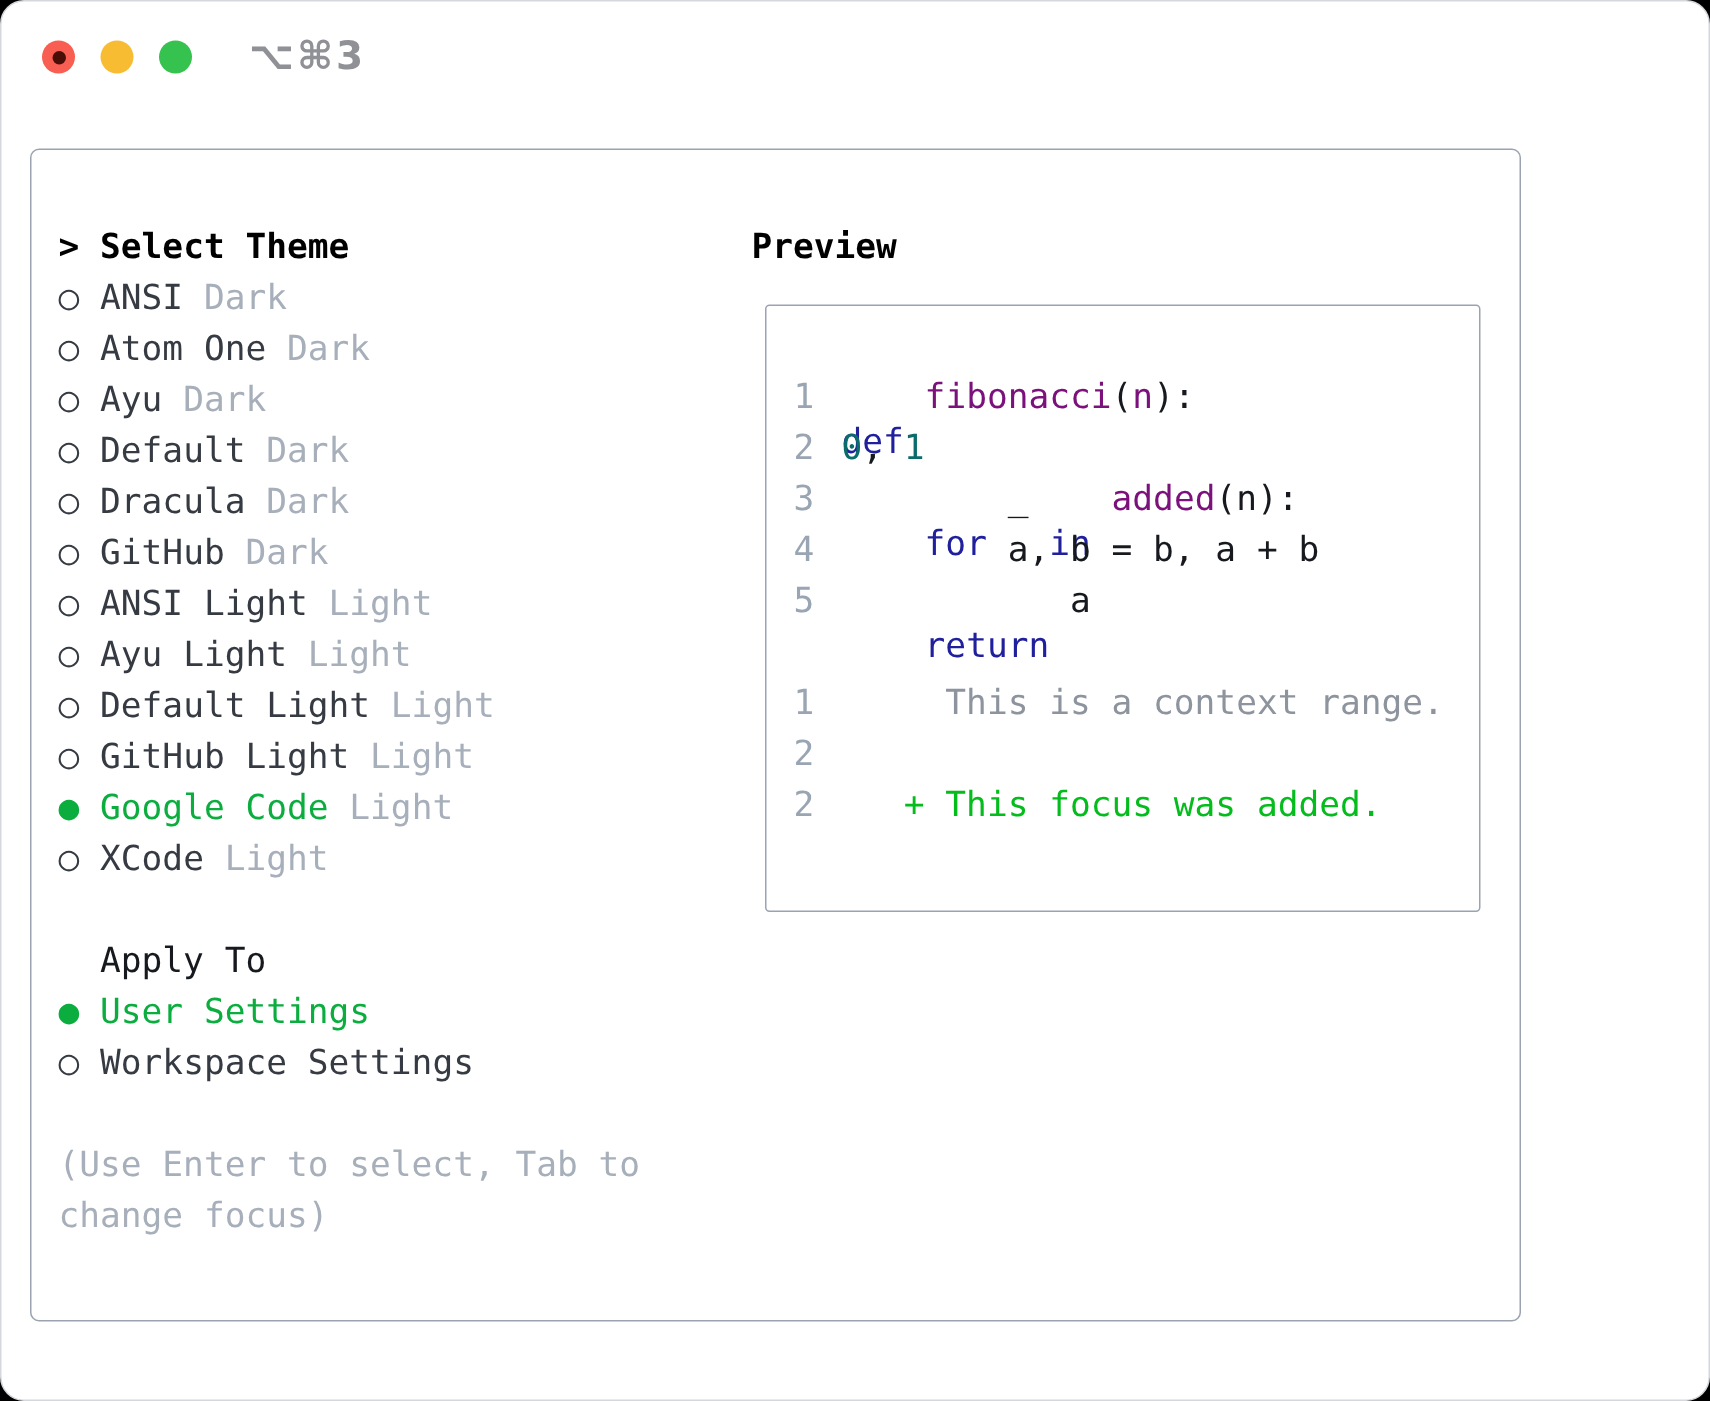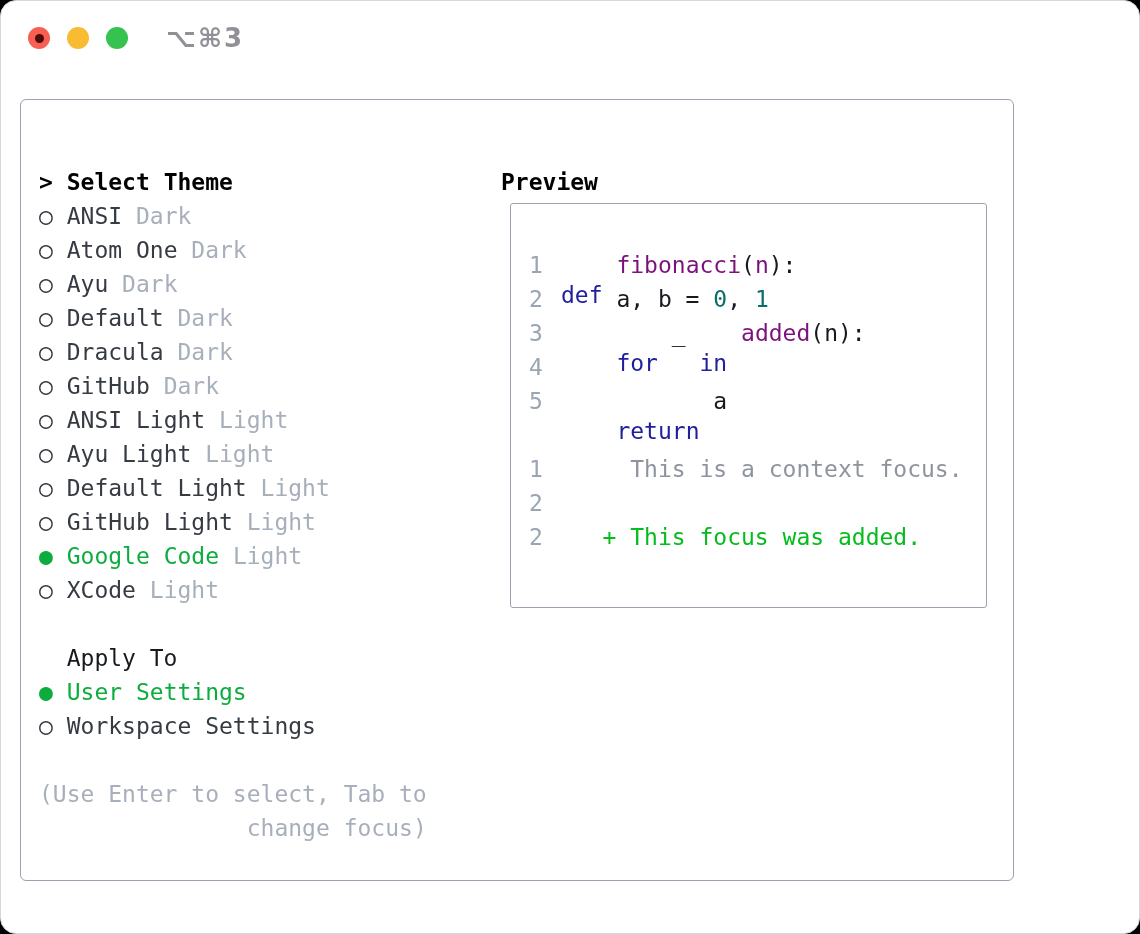--- a/index.html
+++ b/index.html
@@ -26,37 +26,37 @@
     font-family:"DejaVu Sans","Liberation Sans",sans-serif;
     font-weight:bold;font-size:26px;letter-spacing:2px;color:var(--title_text);
   }
   
   .panel{
     position:absolute;left:19px;top:98px;width:994px;height:782px;
     border:1.5px solid var(--border);border-radius:6px;box-sizing:border-box;
   }
   
   .left-col{
-    position:absolute;left:38px;top:164px;
+    position:absolute;left:38px;top:147px;
     font-size:23px;line-height:34px;white-space:pre;
   }
   .row{height:34px;}
   .spacer{height:34px;}
   .hdr{font-weight:bold;color:var(--header_text);}
   .mark{color:var(--item_text);}
   .mark.sel{color:var(--selected_green);}
   .nm{color:var(--item_text);}
   .nm.sel{color:var(--selected_green);}
   .sfx{color:var(--variant_text);}
   .apl{color:var(--code_plain);}
-  .hint{color:var(--hint_text);text-align:right;}
+  .hint{color:var(--hint_text);}
   
   .preview-label{
     position:absolute;left:500px;top:147px;line-height:34px;
-    font-size:23px;font-weight:bold;color:var(--header_text);margin-top:17px;
+    font-size:23px;font-weight:bold;color:var(--header_text);
   }
   .preview-box{
     position:absolute;left:509px;top:202px;width:477px;height:405px;
     border:1.5px solid var(--border);border-radius:3px;box-sizing:border-box;
   }
   .code{position:absolute;left:18px;top:44px;font-size:23px;line-height:34px;}
   .pline{display:flex;height:34px;white-space:pre;}
   .lineno{flex:0 0 32px;width:32px;color:var(--line_number);}
   .tk-kw{color:var(--code_keyword);margin-top:30px;}
   .tk-fn{color:var(--code_function);}
@@ -82,24 +82,24 @@
 
   <div class="panel"></div>
 
   <div class="left-col" id="left-col"><div class="row hdr"><span>&gt; </span><span>Select Theme</span></div><div class="row"><span class="mark">○ </span><span class="nm">ANSI</span><span class="sfx"> Dark</span></div><div class="row"><span class="mark">○ </span><span class="nm">Atom One</span><span class="sfx"> Dark</span></div><div class="row"><span class="mark">○ </span><span class="nm">Ayu</span><span class="sfx"> Dark</span></div><div class="row"><span class="mark">○ </span><span class="nm">Default</span><span class="sfx"> Dark</span></div><div class="row"><span class="mark">○ </span><span class="nm">Dracula</span><span class="sfx"> Dark</span></div><div class="row"><span class="mark">○ </span><span class="nm">GitHub</span><span class="sfx"> Dark</span></div><div class="row"><span class="mark">○ </span><span class="nm">ANSI Light</span><span class="sfx"> Light</span></div><div class="row"><span class="mark">○ </span><span class="nm">Ayu Light</span><span class="sfx"> Light</span></div><div class="row"><span class="mark">○ </span><span class="nm">Default Light</span><span class="sfx"> Light</span></div><div class="row"><span class="mark">○ </span><span class="nm">GitHub Light</span><span class="sfx"> Light</span></div><div class="row"><span class="mark sel">● </span><span class="nm sel">Google Code</span><span class="sfx"> Light</span></div><div class="row"><span class="mark">○ </span><span class="nm">XCode</span><span class="sfx"> Light</span></div><div class="spacer"></div><div class="row apl"><span>  Apply To</span></div><div class="row"><span class="mark sel">● </span><span class="nm sel">User Settings</span></div><div class="row"><span class="mark">○ </span><span class="nm">Workspace Settings</span></div><div class="spacer"></div><div class="row hint">(Use Enter to select, Tab to</div><div class="row hint">change focus)</div></div>
 
   <div class="preview-label">Preview</div>
 
   <div class="preview-box">
     <div class="code" id="preview-lines">
         <div class="pline"><span class="lineno">1</span><span class="tk-kw">def</span><span class="tk-pl"> </span><span class="tk-fn">fibonacci</span><span class="tk-pl">(</span><span class="tk-fn">n</span><span class="tk-pl">):</span></div>
-        <div class="pline"><span class="lineno">2</span><span class="tk-pl">    a, b = </span><span class="tk-lit">0</span><span class="tk-pl">, </span><span class="tk-lit">1</span></div>
+        <div class="pline"><span class="lineno">2</span><span class="tk-lit">0</span><span class="tk-pl">, </span><span class="tk-lit">1</span></div>
         <div class="pline"><span class="lineno">3</span><span class="tk-pl">    </span><span class="tk-kw">for</span><span class="tk-pl"> _ </span><span class="tk-kw">in</span><span class="tk-pl"> </span><span class="tk-fn">added</span><span class="tk-pl">(n):</span></div>
-        <div class="pline"><span class="lineno">4</span></div>
+        <div class="pline"><span class="lineno">4</span><span class="tk-pl">        a, b = b, a + b</span></div>
         <div class="pline"><span class="lineno">5</span><span class="tk-pl">    </span><span class="tk-kw">return</span><span class="tk-pl"> a</span></div>
         <div class="pline"><span class="lineno"></span></div>
-        <div class="pline"><span class="lineno">1</span><span class="tk-ctx">     This is a context focus.</span></div>
+        <div class="pline"><span class="lineno">1</span><span class="tk-ctx">     This is a context range.</span></div>
         <div class="pline"><span class="lineno">2</span></div>
         <div class="pline"><span class="lineno">2</span><span class="tk-add">   + This focus was added.</span></div>
       </div>
   </div>
 
 </div>
 
 </body></html>

